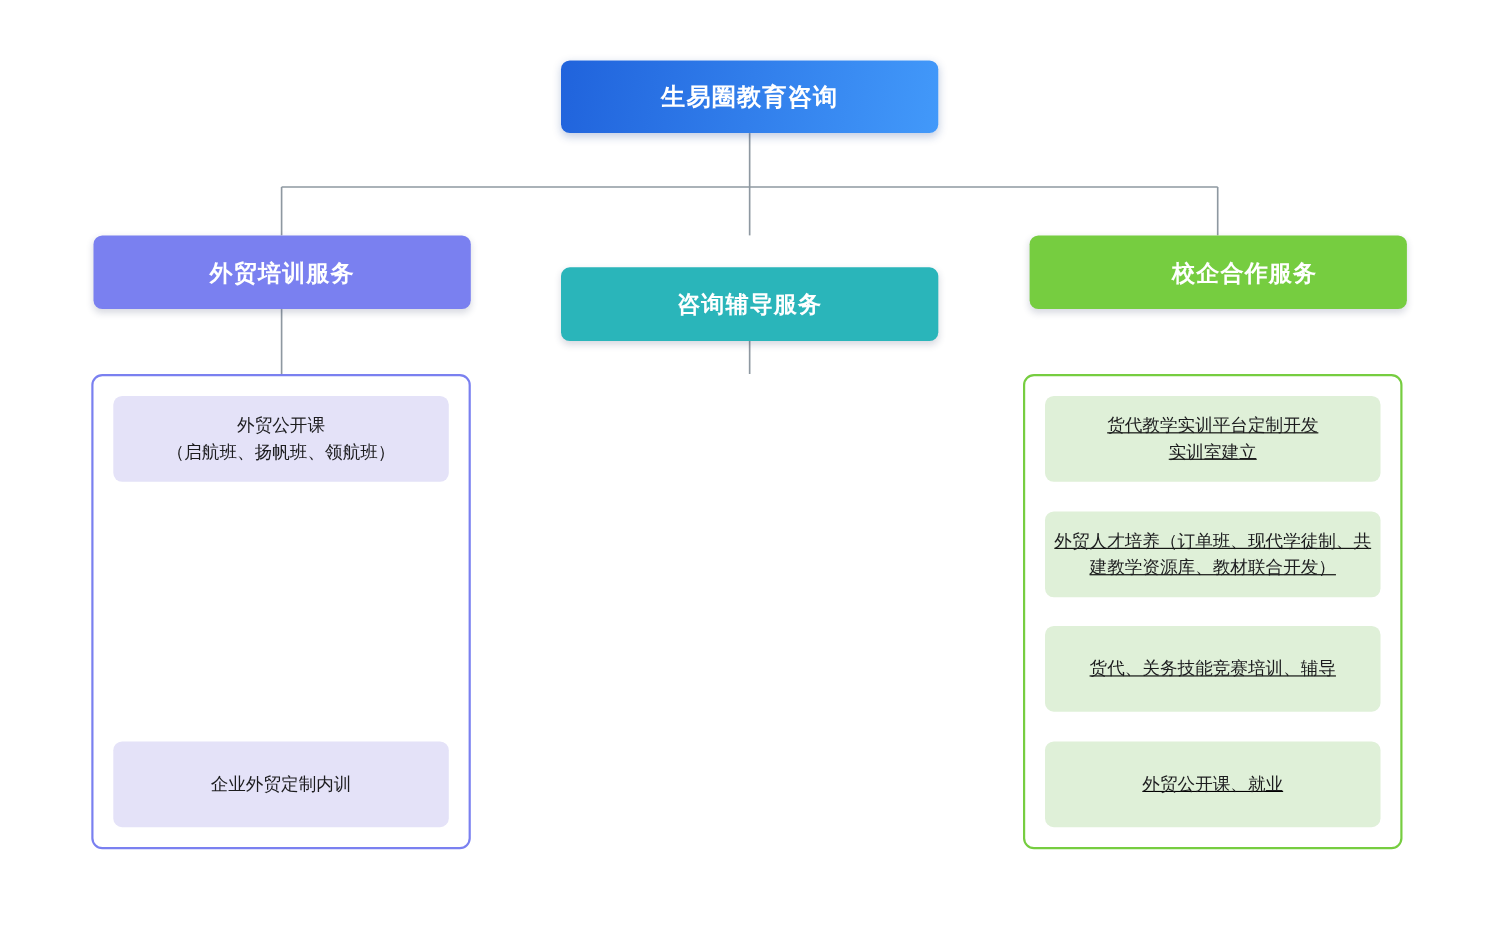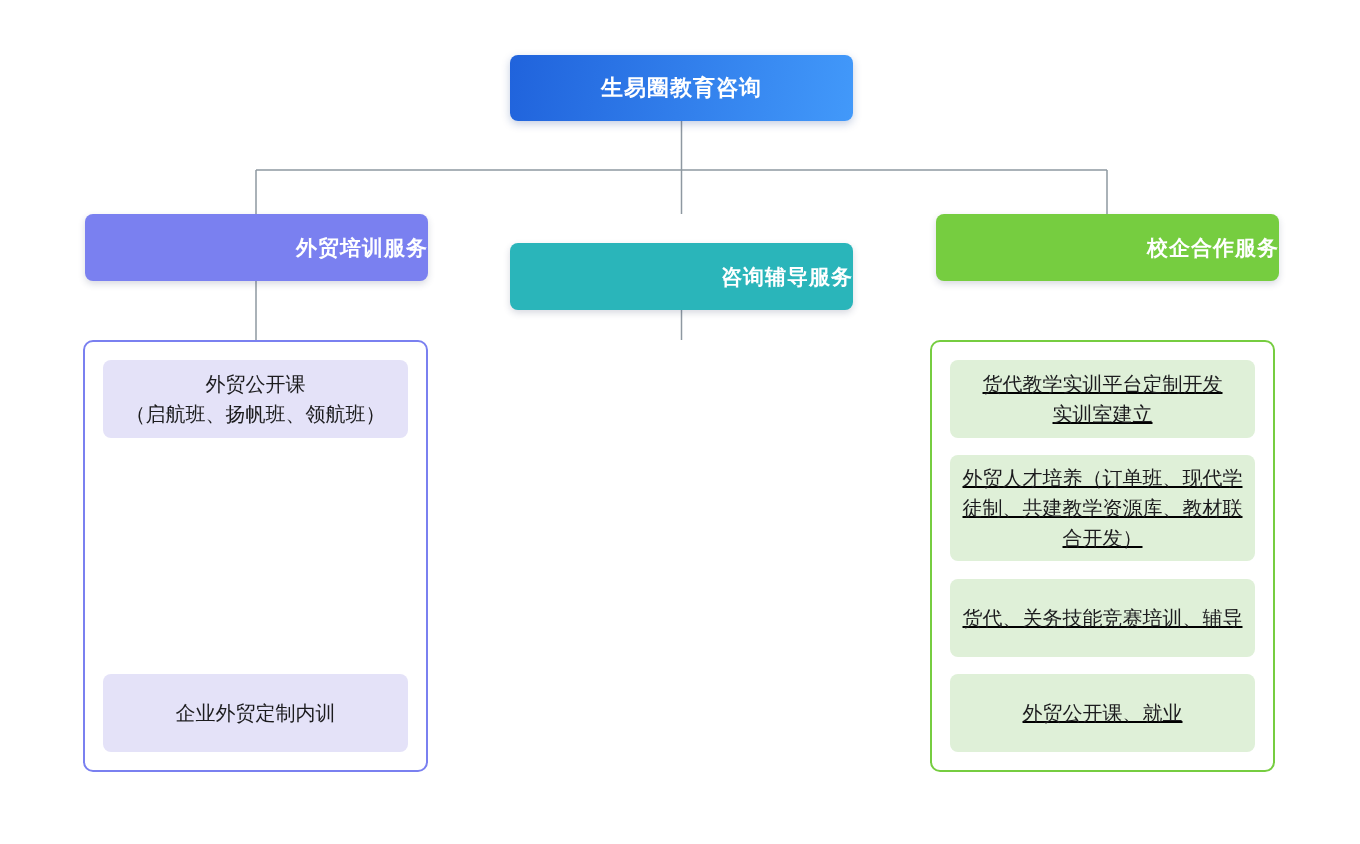--- a/index.html
+++ b/index.html
@@ -18,21 +18,20 @@
     color: #ffffff; font-size: 22px; font-weight: bold; letter-spacing: 1px;
     box-shadow: 0 3px 8px rgba(20, 60, 140, 0.25);
   }
 
   .branch-header {
     top: 214px; width: 343px; height: 67px;
     border-radius: 8px;
     background: var(--accent);
     color: #ffffff; font-size: 21px; font-weight: bold; letter-spacing: 1px;
     box-shadow: 0 3px 7px rgba(40, 50, 90, 0.18);
-    justify-content: flex-end;
   }
   .h1 { left: 85px; }
   .h2 { left: 510px; margin-top: 29px; }
   .h3 { left: 936px; padding-left: 48px; }
 
   .branch-box {
     position: absolute; z-index: 1;
     top: 340px; width: 345px; height: 432px;
     background: #ffffff;
     border: 2px solid var(--accent);
@@ -44,21 +43,21 @@
   .b2 { left: 509px; }
   .b3 { left: 930px; text-decoration: underline; }
 
   .leaf {
     background: var(--item-bg);
     border-radius: 8px;
     min-height: 78px;
     display: flex; align-items: center; justify-content: center;
     text-align: center;
     padding: 8px 6px;
-    color: #1c1c1e; font-size: 20px; line-height: 1.5;
+    color: #1c1c1e; font-size: 16px; line-height: 1.5;
   }
   .leaf span { white-space: pre-line; }
 </style>
 </head>
 <body>
 
 <div class="canvas">
 
   <svg class="connectors" width="1360" height="844" viewBox="0 0 1360 844">
     <g id="connector-group" fill="none" stroke-width="1.5" stroke="#8e98a1">

